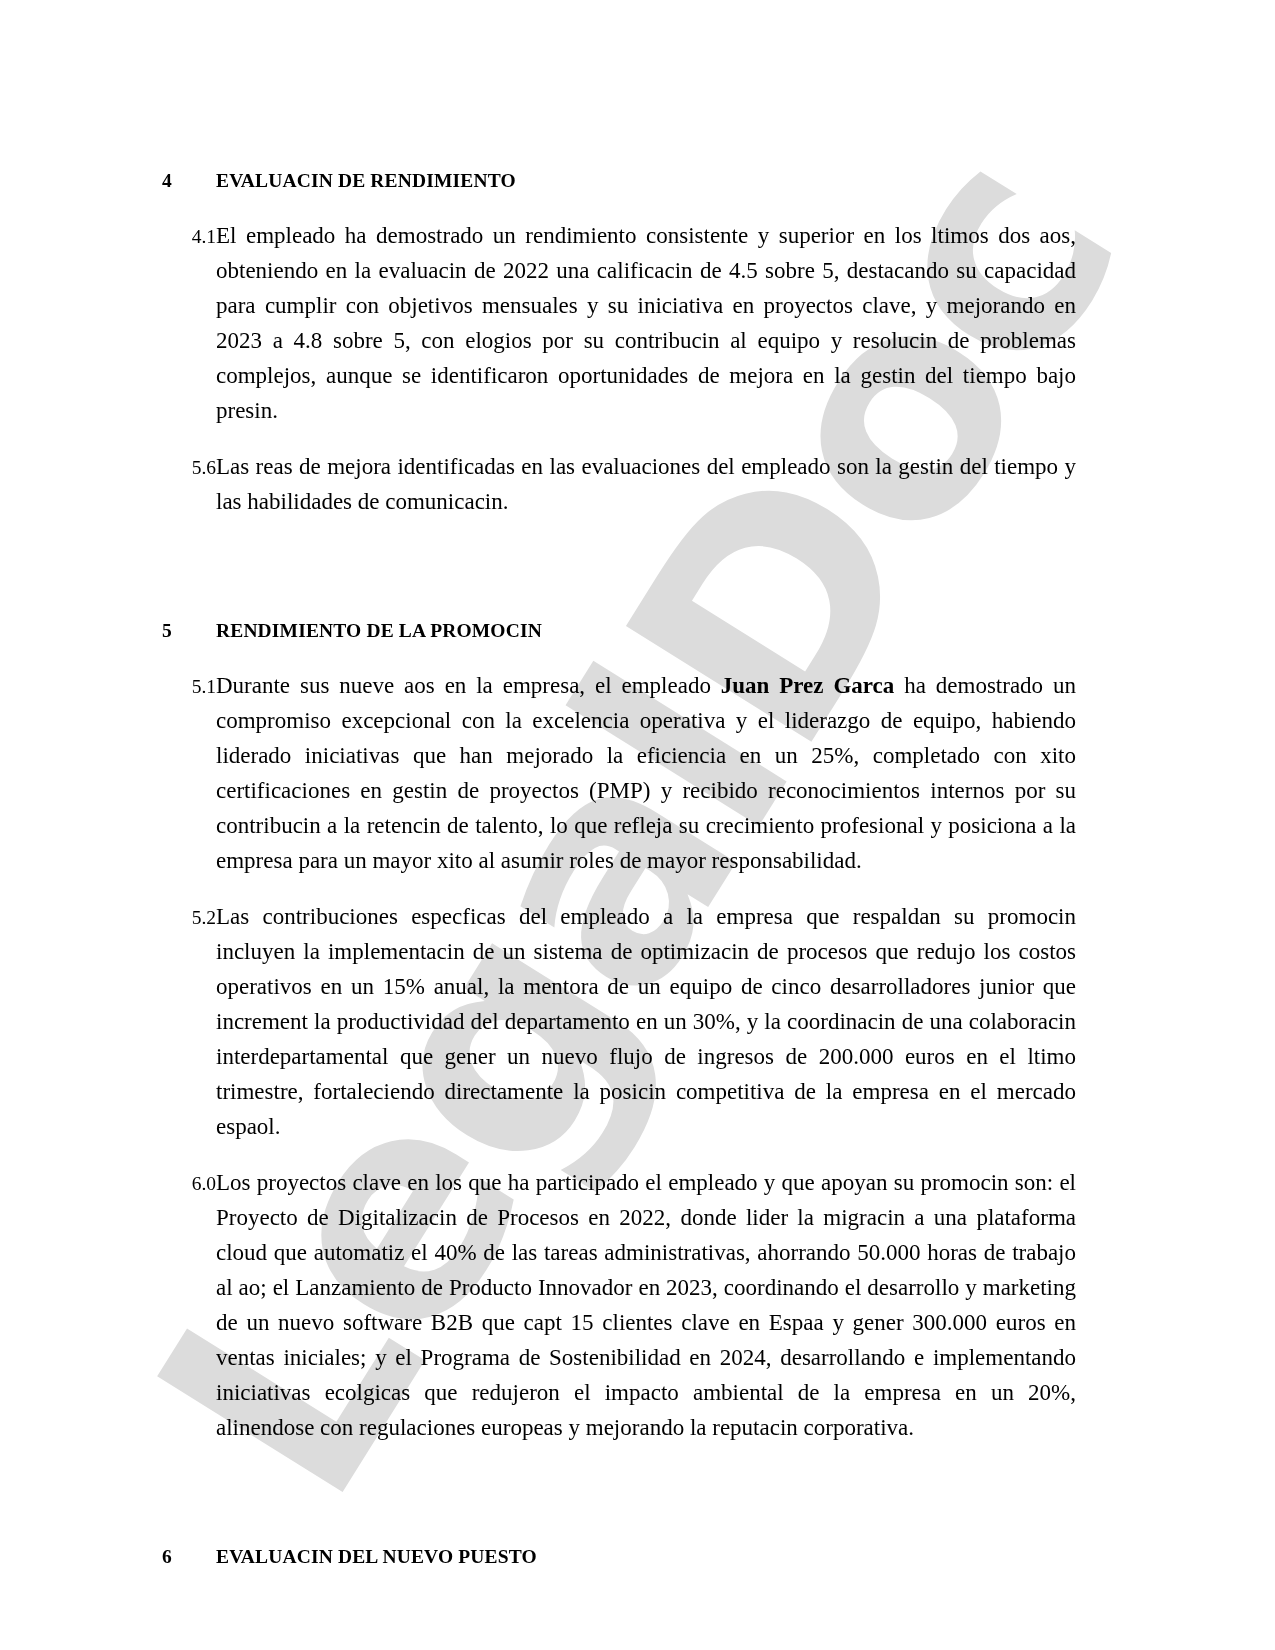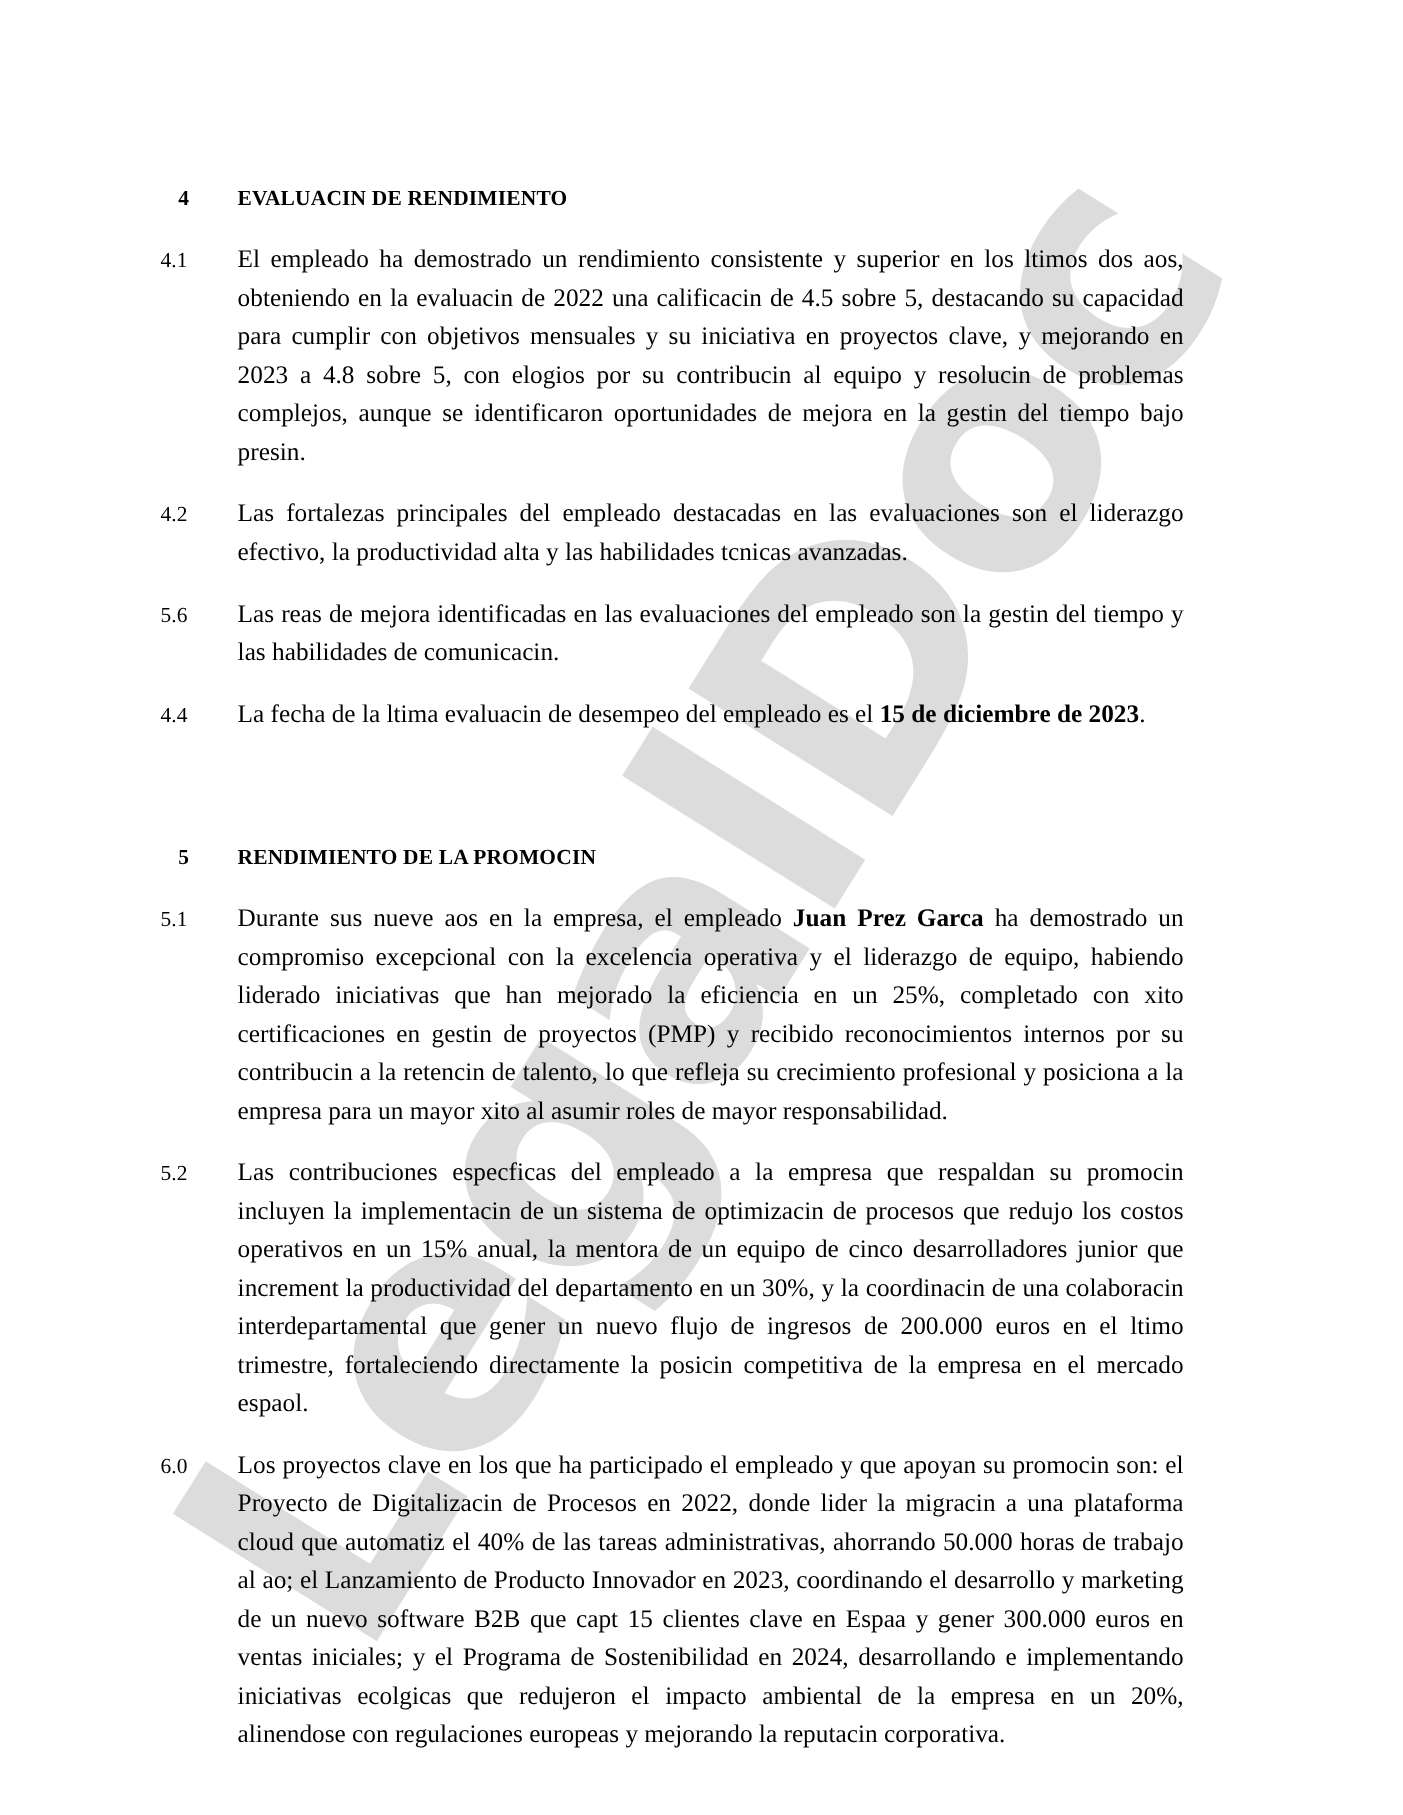--- a/index.html
+++ b/index.html
@@ -81,20 +81,21 @@
   .clause {
     display: flex;
     align-items: baseline;
     margin: 0 0 21px 0;
   }
   .clause .cl-num {
     width: 70px;
     flex: 0 0 70px;
     font-size: 19.5px;
     line-height: 35px;
+    text-align: right;
   }
   .clause .cl-body {
     flex: 1 1 auto;
     font-size: 23px;
     line-height: 35px;
     text-align: justify;
     text-justify: inter-word;
   }
   .clause .cl-body b {
     font-weight: bold;
@@ -115,34 +116,26 @@
     <div class="section-heading">
       <span class="sec-num">4</span>
       <span class="sec-title">EVALUACIN DE RENDIMIENTO</span>
     </div>
 
     <div class="clause">
       <span class="cl-num">4.1</span>
       <span class="cl-body"><span>El empleado ha demostrado un rendimiento consistente y superior en los ltimos dos aos, obteniendo en la evaluacin de 2022 una calificacin de 4.5 sobre 5, destacando su capacidad para cumplir con objetivos mensuales y su iniciativa en proyectos clave, y mejorando en 2023 a 4.8 sobre 5, con elogios por su contribucin al equipo y resolucin de problemas complejos, aunque se identificaron oportunidades de mejora en la gestin del tiempo bajo presin.</span><b></b><span></span></span>
     </div>
 
-    <div class="clause">
-      <span class="cl-num">4.2</span>
-      <span class="cl-body"><span>Las fortalezas principales del empleado destacadas en las evaluaciones son el liderazgo efectivo, la productividad alta y las habilidades tcnicas avanzadas.</span><b></b><span></span></span>
-    </div>
 
     <div class="clause">
       <span class="cl-num">5.6</span>
       <span class="cl-body"><span>Las reas de mejora identificadas en las evaluaciones del empleado son la gestin del tiempo y las habilidades de comunicacin.</span><b></b><span></span></span>
     </div>
 
-    <div class="clause">
-      <span class="cl-num">4.4</span>
-      <span class="cl-body"><span>La fecha de la ltima evaluacin de desempeo del empleado es el </span><b>15 de diciembre de 2023</b><span>.</span></span>
-    </div>
 
     <div class="gap-large"></div>
 
     <div class="section-heading">
       <span class="sec-num">5</span>
       <span class="sec-title">RENDIMIENTO DE LA PROMOCIN</span>
     </div>
 
     <div class="clause">
       <span class="cl-num">5.1</span>

